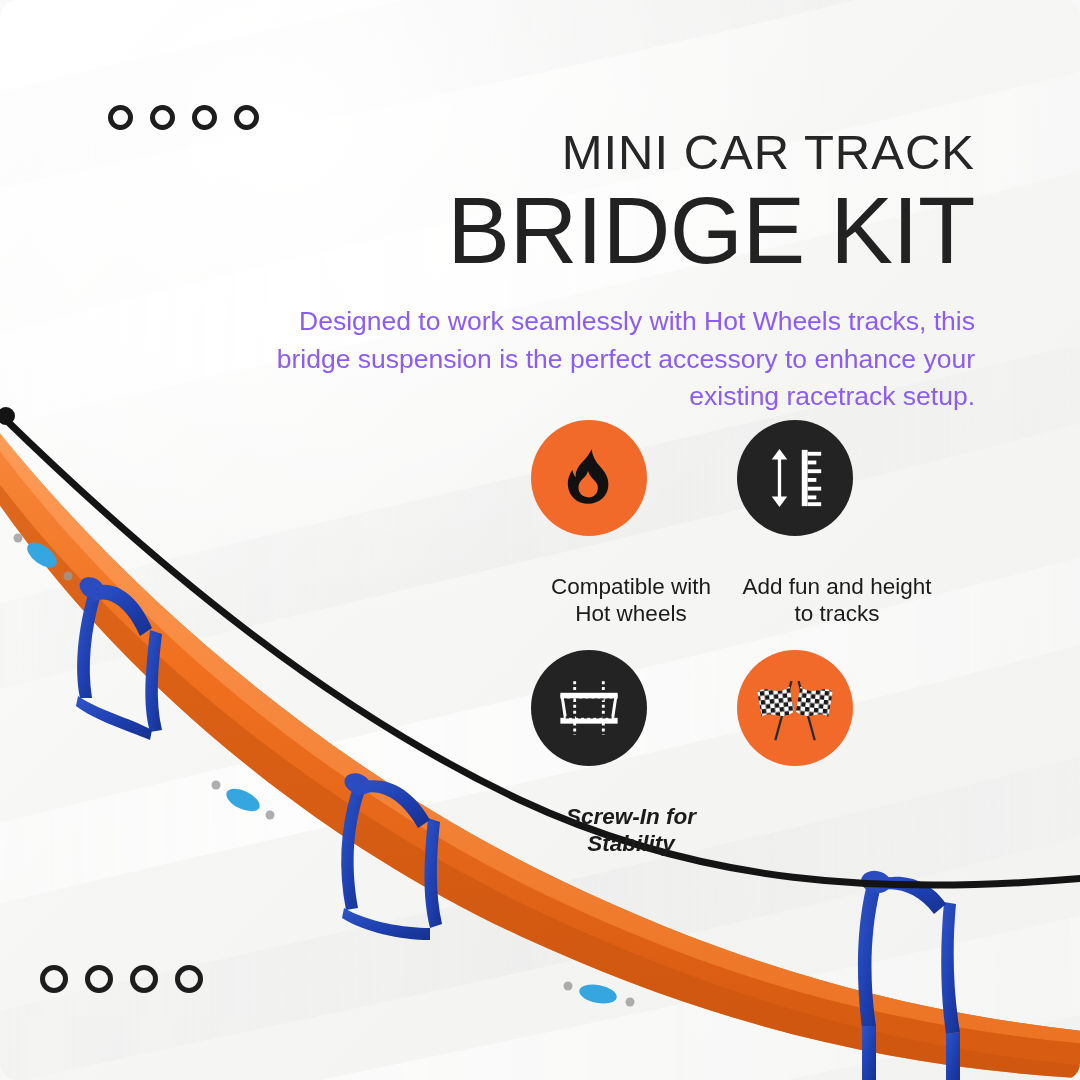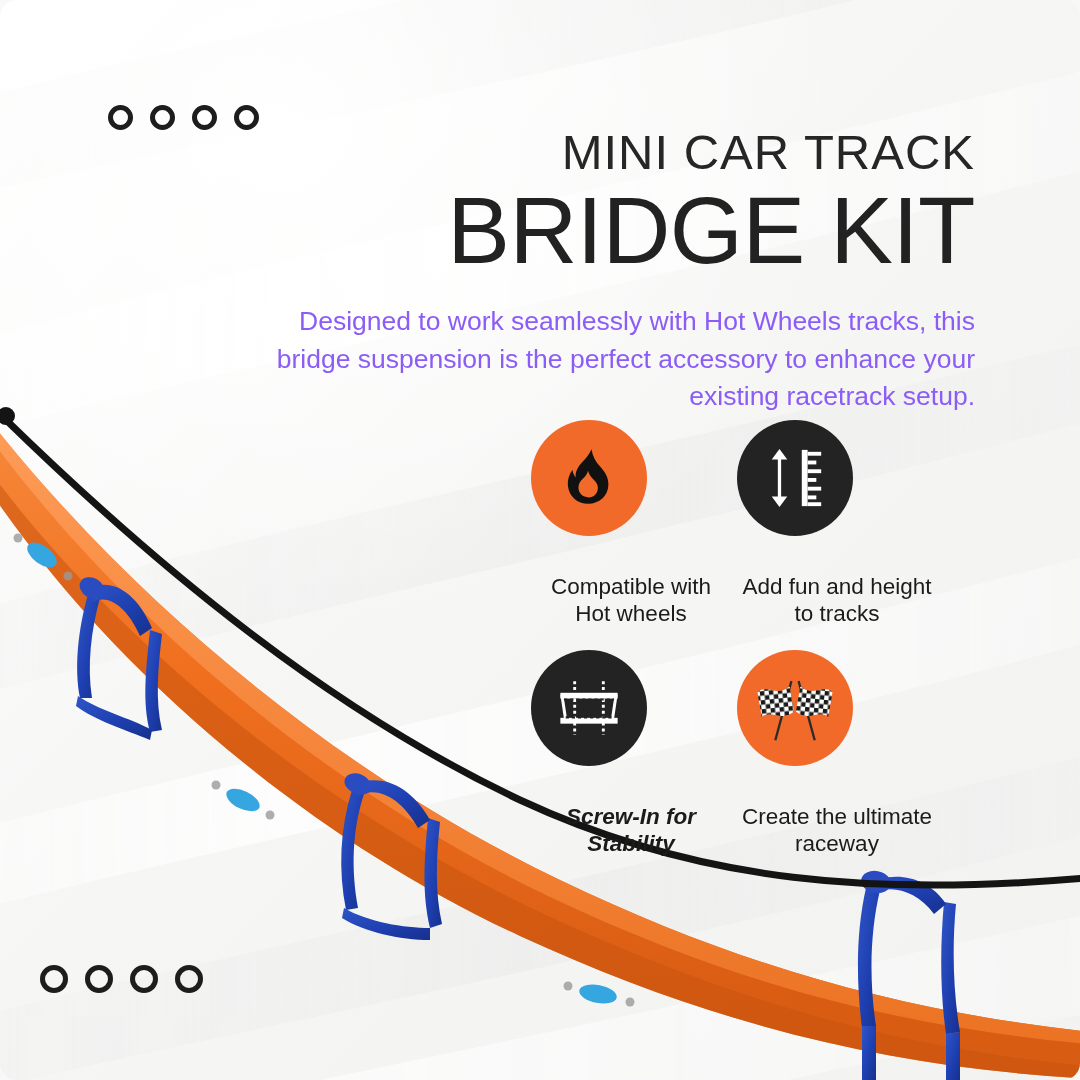--- a/index.html
+++ b/index.html
@@ -353,18 +353,17 @@
 
           <g clip-path="url(#flagL)">
             <rect x="0" y="5" width="60" height="60" fill="url(#chk)" transform="rotate(-6 24 34)"></rect>
           </g>
 
           <g clip-path="url(#flagR)">
             <rect x="40" y="5" width="60" height="60" fill="url(#chk)" transform="rotate(6 72 34)"></rect>
           </g>
         </svg>
       </div>
-      <div class="feature-label">Create the ultimate raceway</div>
     </div>
 
   </div>
 
 </div>
 
 </body></html>

